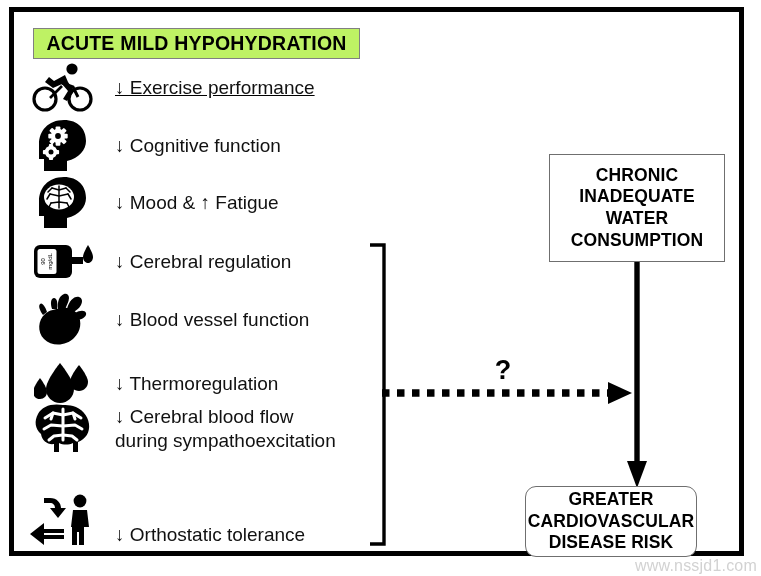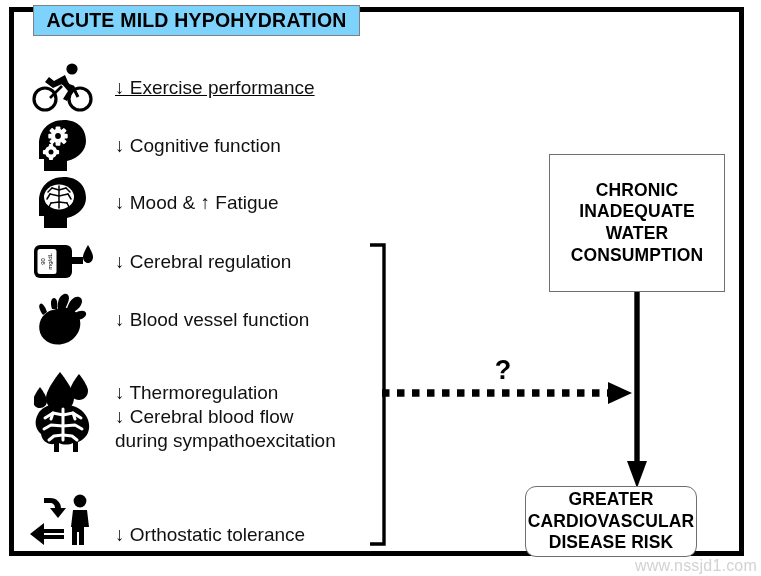--- a/index.html
+++ b/index.html
@@ -27,25 +27,25 @@
     left: 9px;  top: 7px;
     width: 735px; height: 549px;
     border: 5px solid #000;
     box-sizing: border-box;
     background: #fff;
   }
 
   
   .title-box {
     position: absolute;
-    left: 33px; top: 5px;
+    left: 33px; top: 28px;
     width: 327px; height: 31px;
     border: 1.5px solid #808080;
     box-sizing: border-box;
-    background: #7dd3fc;
+    background: #bef264;
     display: flex;
     align-items: center;
     justify-content: center;
     text-align: center;
   }
   .title-box .title-text {
     font-size: 19.5px;
     font-weight: bold;
     letter-spacing: 0.2px;
     color: #000;
@@ -90,21 +90,21 @@
   .concept-box .concept-text {
     font-size: 17.5px;
     font-weight: bold;
     line-height: 1.24;
     color: #000;
     white-space: pre-line;
     letter-spacing: 0.1px;
   }
   #box-chronic {
     left: 549px; top: 154px;
-    width: 176px; height: 138px;
+    width: 176px; height: 108px;
   }
   #box-risk {
     left: 525px; top: 486px;
     width: 172px; height: 71px; border-radius: 11px;
   }
 
   
   .bracket {
     position: absolute;
     left: 369px; top: 243px;
@@ -230,21 +230,21 @@
         <path d="M24 18 C23 10 25 4 30 2 C33 1 35 3 35 6 C35 10 32 14 31 18 Z" fill="#000"></path>
         <path d="M33 17 C35 9 40 4 45 5 C48 6 49 9 47 13 C45 17 41 19 38 21 Z" fill="#000"></path>
         <path d="M13 20 C11 14 8 10 6 12 C4 14 6 19 9 23 Z" fill="#000"></path>
         <path d="M18 17 C16 11 17 6 20 6 C23 6 24 11 23 17 Z" fill="#000"></path>
         <path d="M41 21 C46 18 51 18 52 21 C53 24 49 27 44 28 Z" fill="#000"></path>
       </svg>
     </span>
     <span class="effect-label">↓ Blood vessel function</span>
   </div>
 
-  <div class="effect-row" style="top:368px;height:50px;">
+  <div class="effect-row" style="top:359px;height:50px;">
     <span class="effect-icon">
       <svg width="58" height="46" viewBox="0 0 58 46">
         <path d="M26 2 C26 2 40 19 40 28 C40 35.7 33.7 42 26 42 C18.3 42 12 35.7 12 28 C12 19 26 2 26 2 Z" fill="#000"></path>
         <path d="M45 4 C45 4 54 15 54 21 C54 25.9 50 30 45 30 C40 30 36 25.9 36 21 C36 15 45 4 45 4 Z" fill="#000"></path>
         <path d="M6 17 C6 17 13 26 13 31 C13 34.9 9.9 38 6 38 C2.1 38 -1 34.9 -1 31 C-1 26 6 17 6 17 Z" fill="#000"></path>
       </svg>
     </span>
     <span class="effect-label">↓ Thermoregulation</span>
   </div>
 

